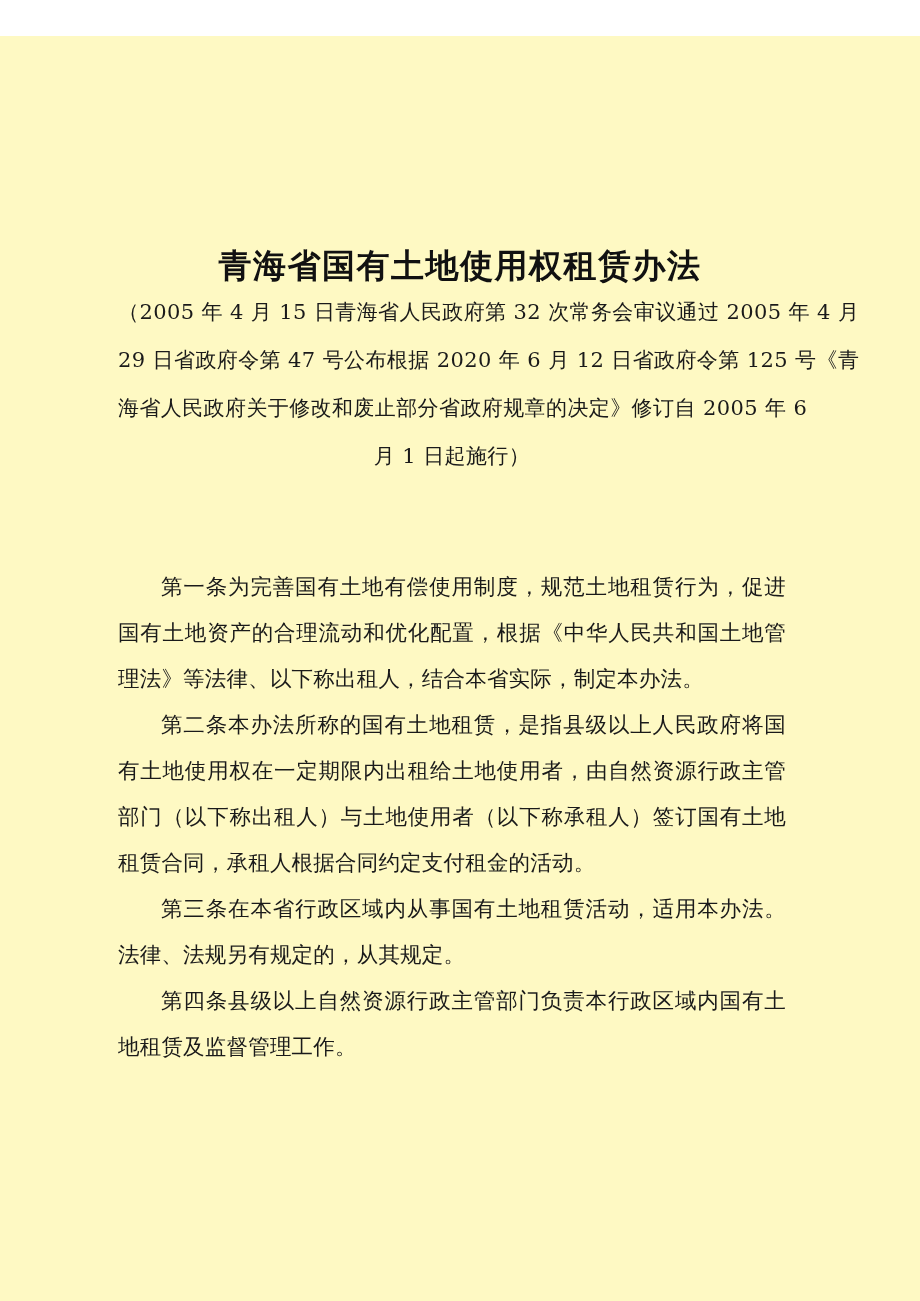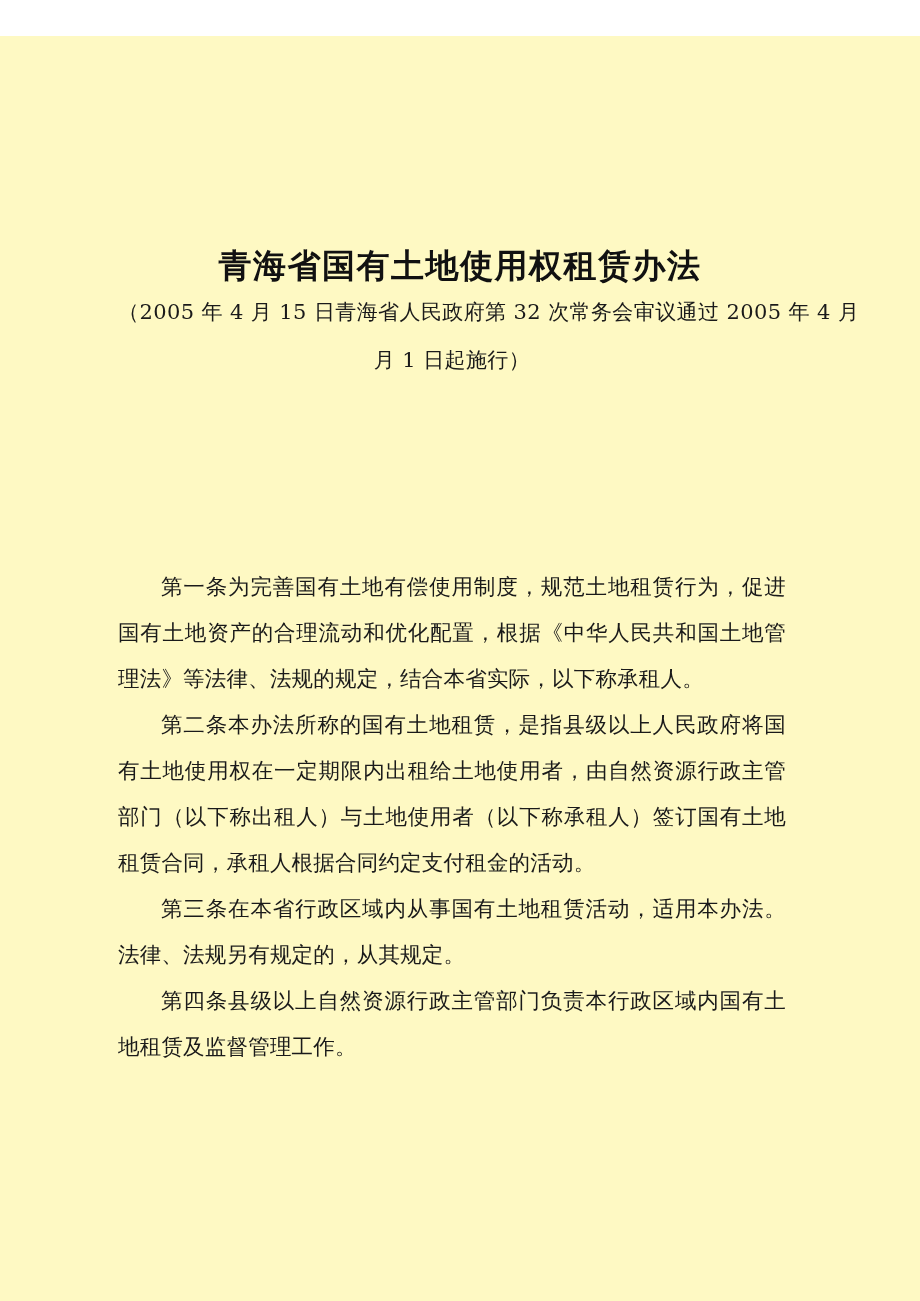--- a/index.html
+++ b/index.html
@@ -83,23 +83,25 @@
 </style>
 </head>
 <body>
 
 <div class="page">
 
   <h1 class="doc-title">青海省国有土地使用权租赁办法</h1>
 
   <div class="preamble">
     <span class="pline">（2005 年 4 月 15 日青海省人民政府第 32 次常务会审议通过 2005 年 4 月</span>
+    <span class="pline">29 日省政府令第 47 号公布根据 2020 年 6 月 12 日省政府令第 125 号《青</span>
+    <span class="pline">海省人民政府关于修改和废止部分省政府规章的决定》修订自 2005 年 6</span>
     <span class="pline">月 1 日起施行）</span>
   </div>
 
   <div class="body-text">
-    <p class="article">第一条为完善国有土地有偿使用制度，规范土地租赁行为，促进国有土地资产的合理流动和优化配置，根据《中华人民共和国土地管理法》等法律、法规的规定，结合本省实际，以下称承租人。</p>
+    <p class="article">第一条为完善国有土地有偿使用制度，规范土地租赁行为，促进国有土地资产的合理流动和优化配置，根据《中华人民共和国土地管理法》等法律、以下称出租人，结合本省实际，制定本办法。</p>
     <p class="article">第二条本办法所称的国有土地租赁，是指县级以上人民政府将国有土地使用权在一定期限内出租给土地使用者，由自然资源行政主管部门（以下称出租人）与土地使用者（以下称承租人）签订国有土地租赁合同，承租人根据合同约定支付租金的活动。</p>
     <p class="article">第三条在本省行政区域内从事国有土地租赁活动，适用本办法。法律、法规另有规定的，从其规定。</p>
     <p class="article">第四条县级以上自然资源行政主管部门负责本行政区域内国有土地租赁及监督管理工作。</p>
   </div>
 
 </div>
 
 </body></html>

